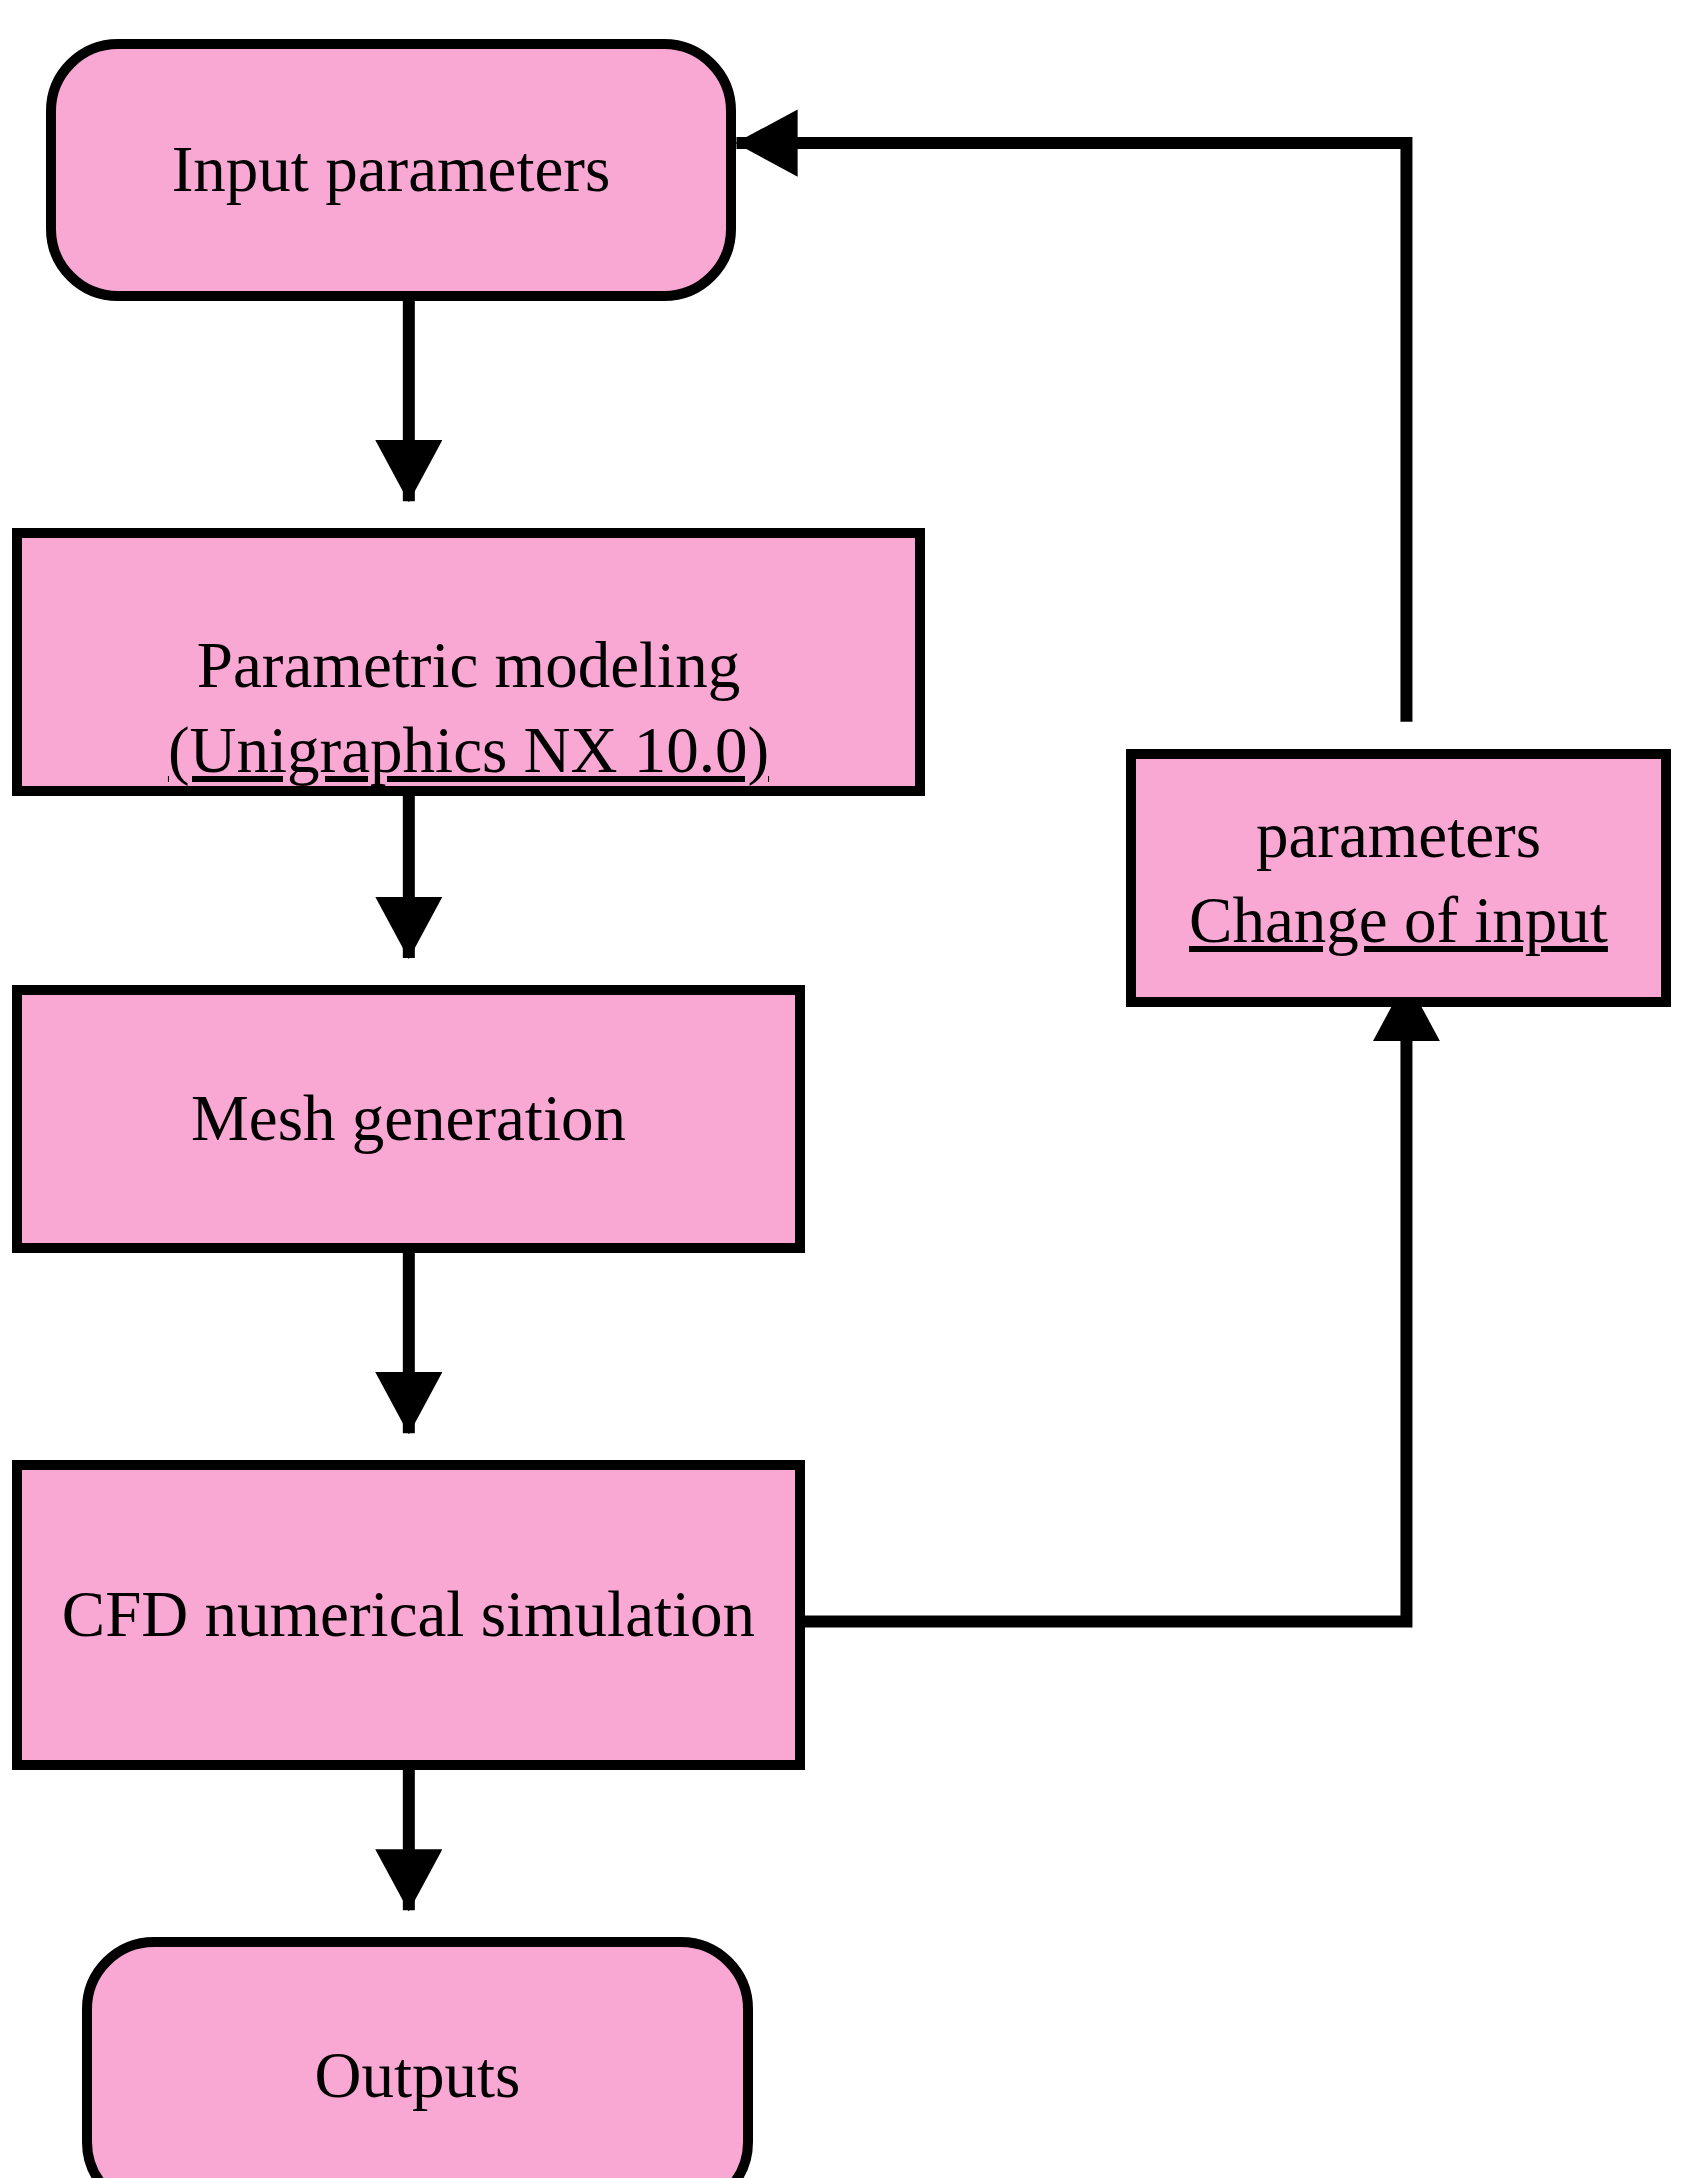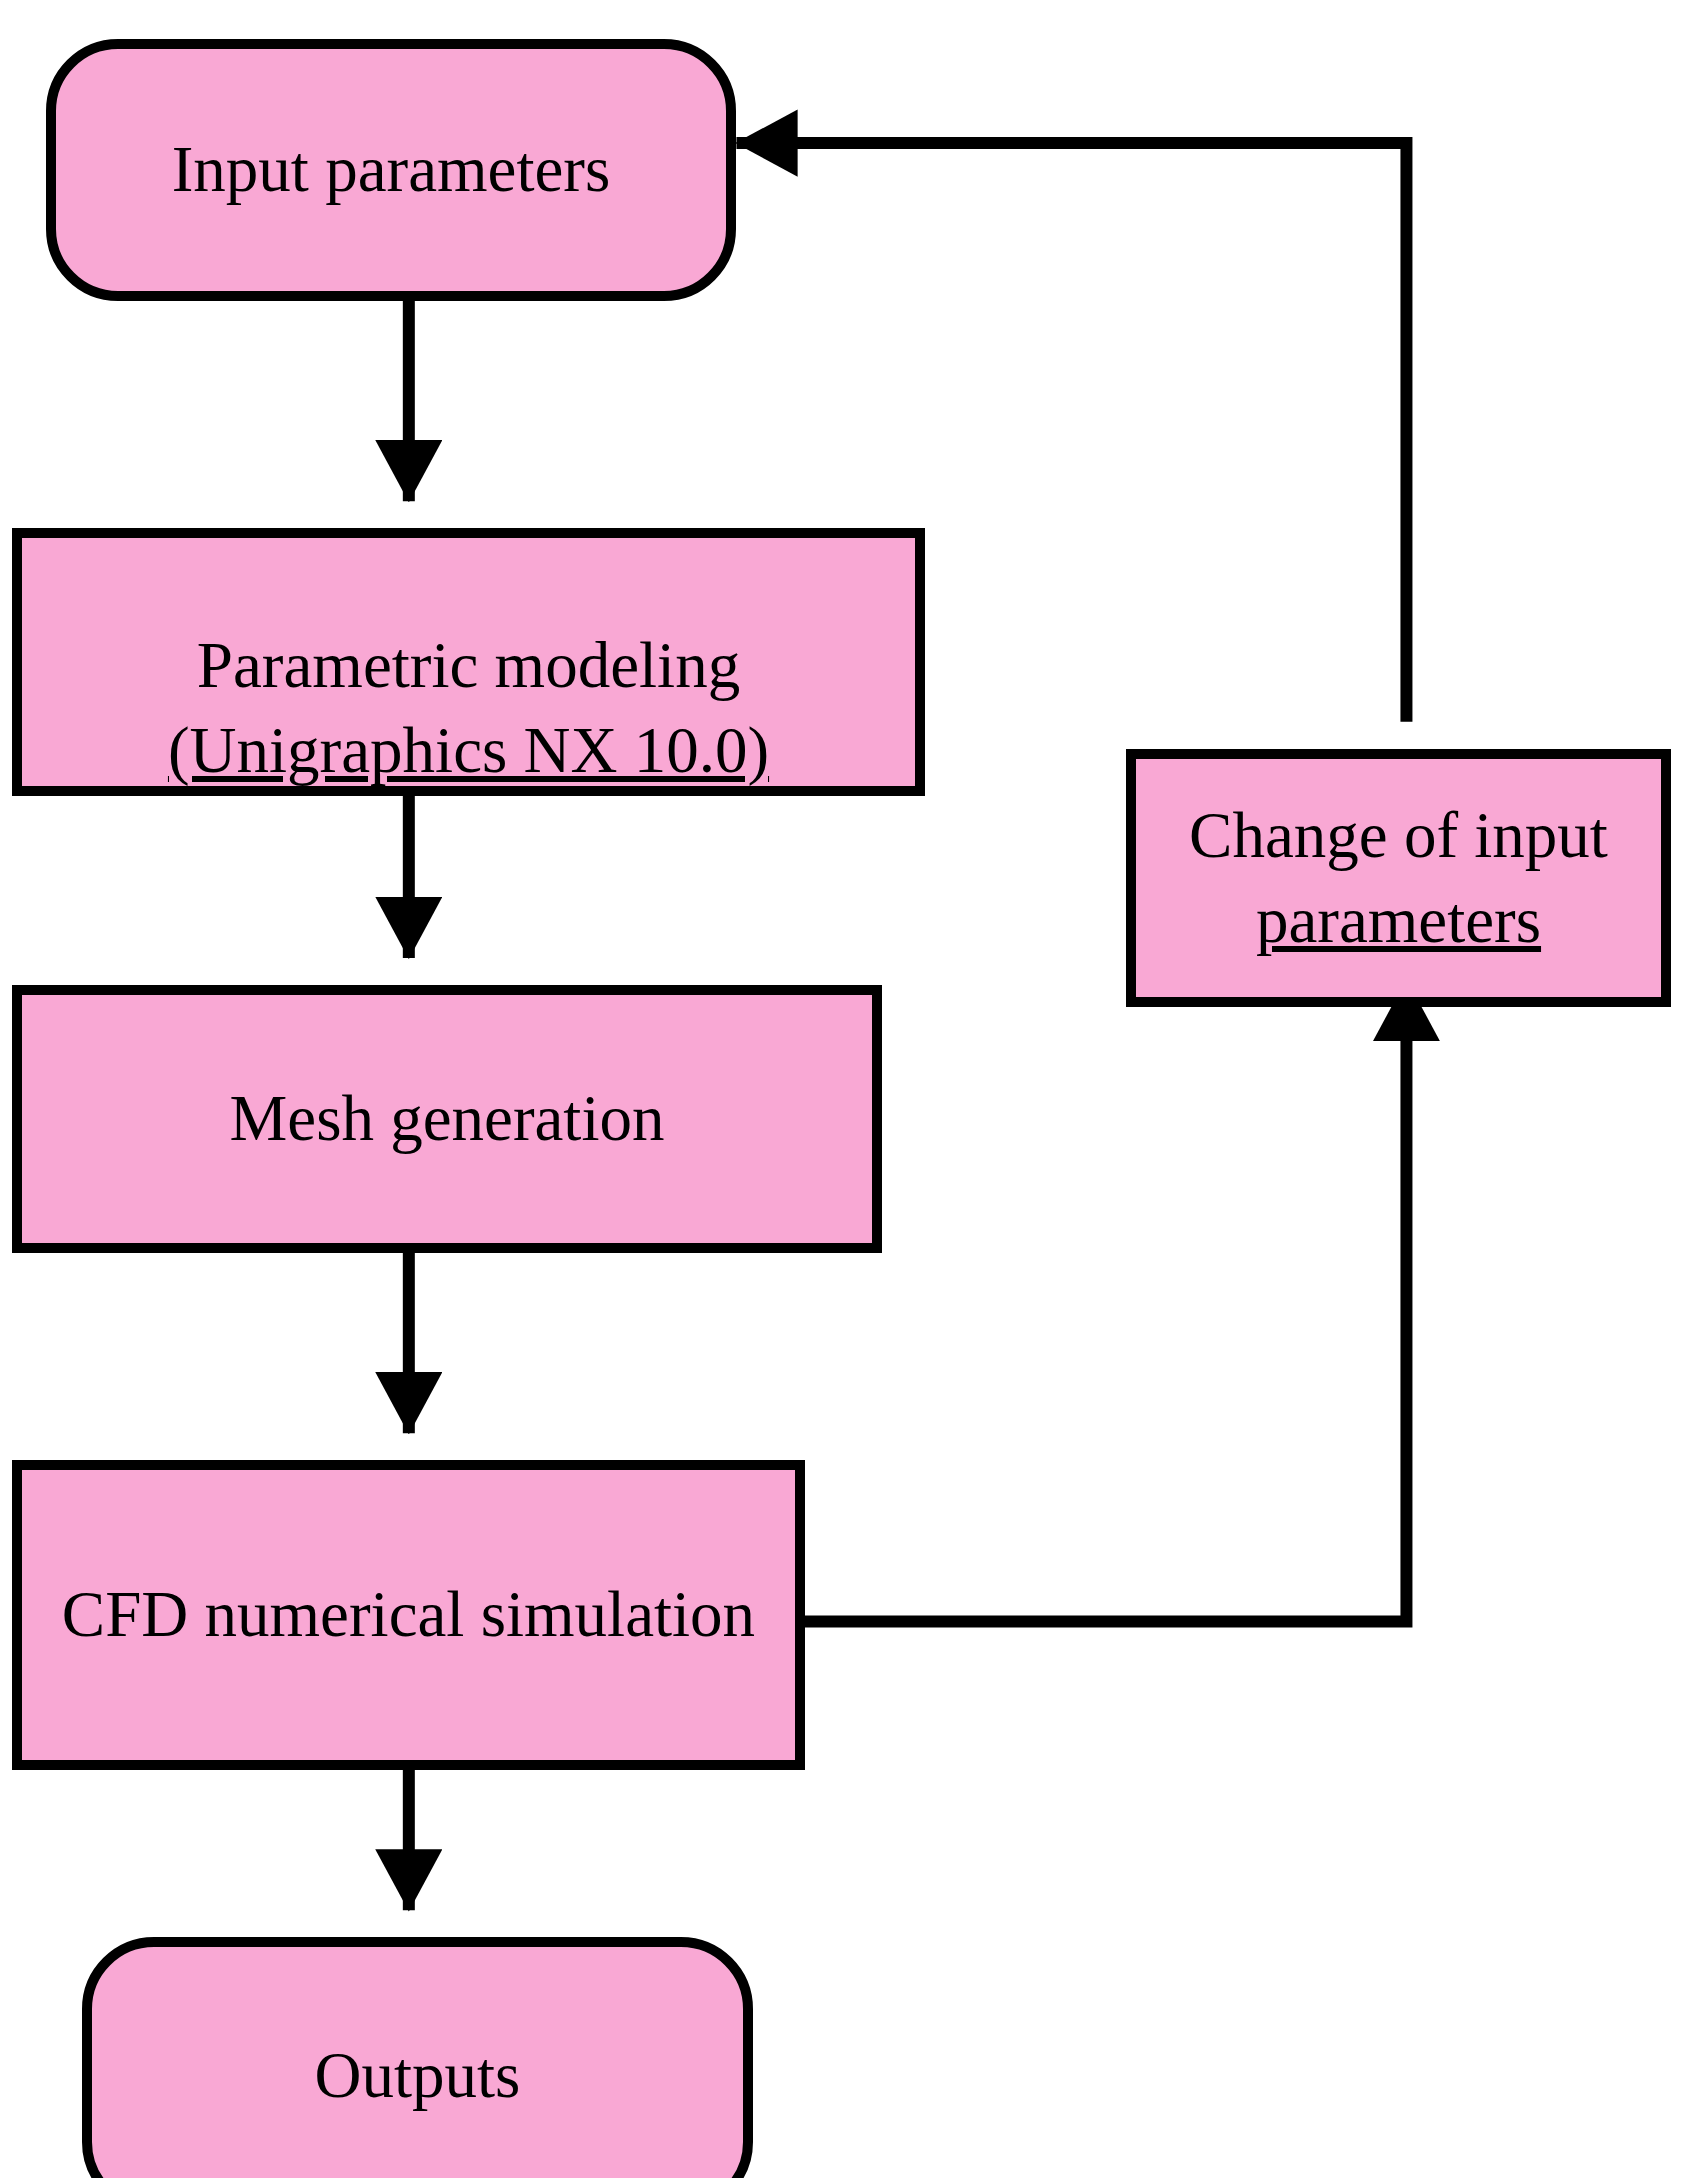--- a/index.html
+++ b/index.html
@@ -52,21 +52,21 @@
   }
 
   
   #node-input-parameters {
     left: 46px;  top: 12px;   width: 690px;  height: 262px;
   }
   #node-parametric-modeling {
     left: 12px;  top: 501px;  width: 913px;  height: 268px; justify-content: flex-end;
   }
   #node-mesh-generation {
-    left: 12px;  top: 958px; width: 870px;  height: 268px;
+    left: 12px;  top: 958px; width: 793px;  height: 268px;
   }
   #node-cfd-simulation {
     left: 12px;  top: 1433px; width: 793px;  height: 310px;
   }
   #node-outputs {
     left: 82px;  top: 1910px; width: 671px;  height: 277px;
   }
   #node-change-of-input {
     left: 1126px; top: 722px; width: 545px;  height: 258px;
   }
@@ -111,18 +111,18 @@
 
   <div class="node" id="node-cfd-simulation">
     <span class="line">CFD numerical simulation</span>
   </div>
 
   <div class="node terminal" id="node-outputs">
     <span class="line">Outputs</span>
   </div>
 
   <div class="node" id="node-change-of-input">
+    <span class="line">parameters</span>
     <span class="line">Change of input</span>
-    <span class="line">parameters</span>
   </div>
 
 </div>
 
 
 </body></html>

